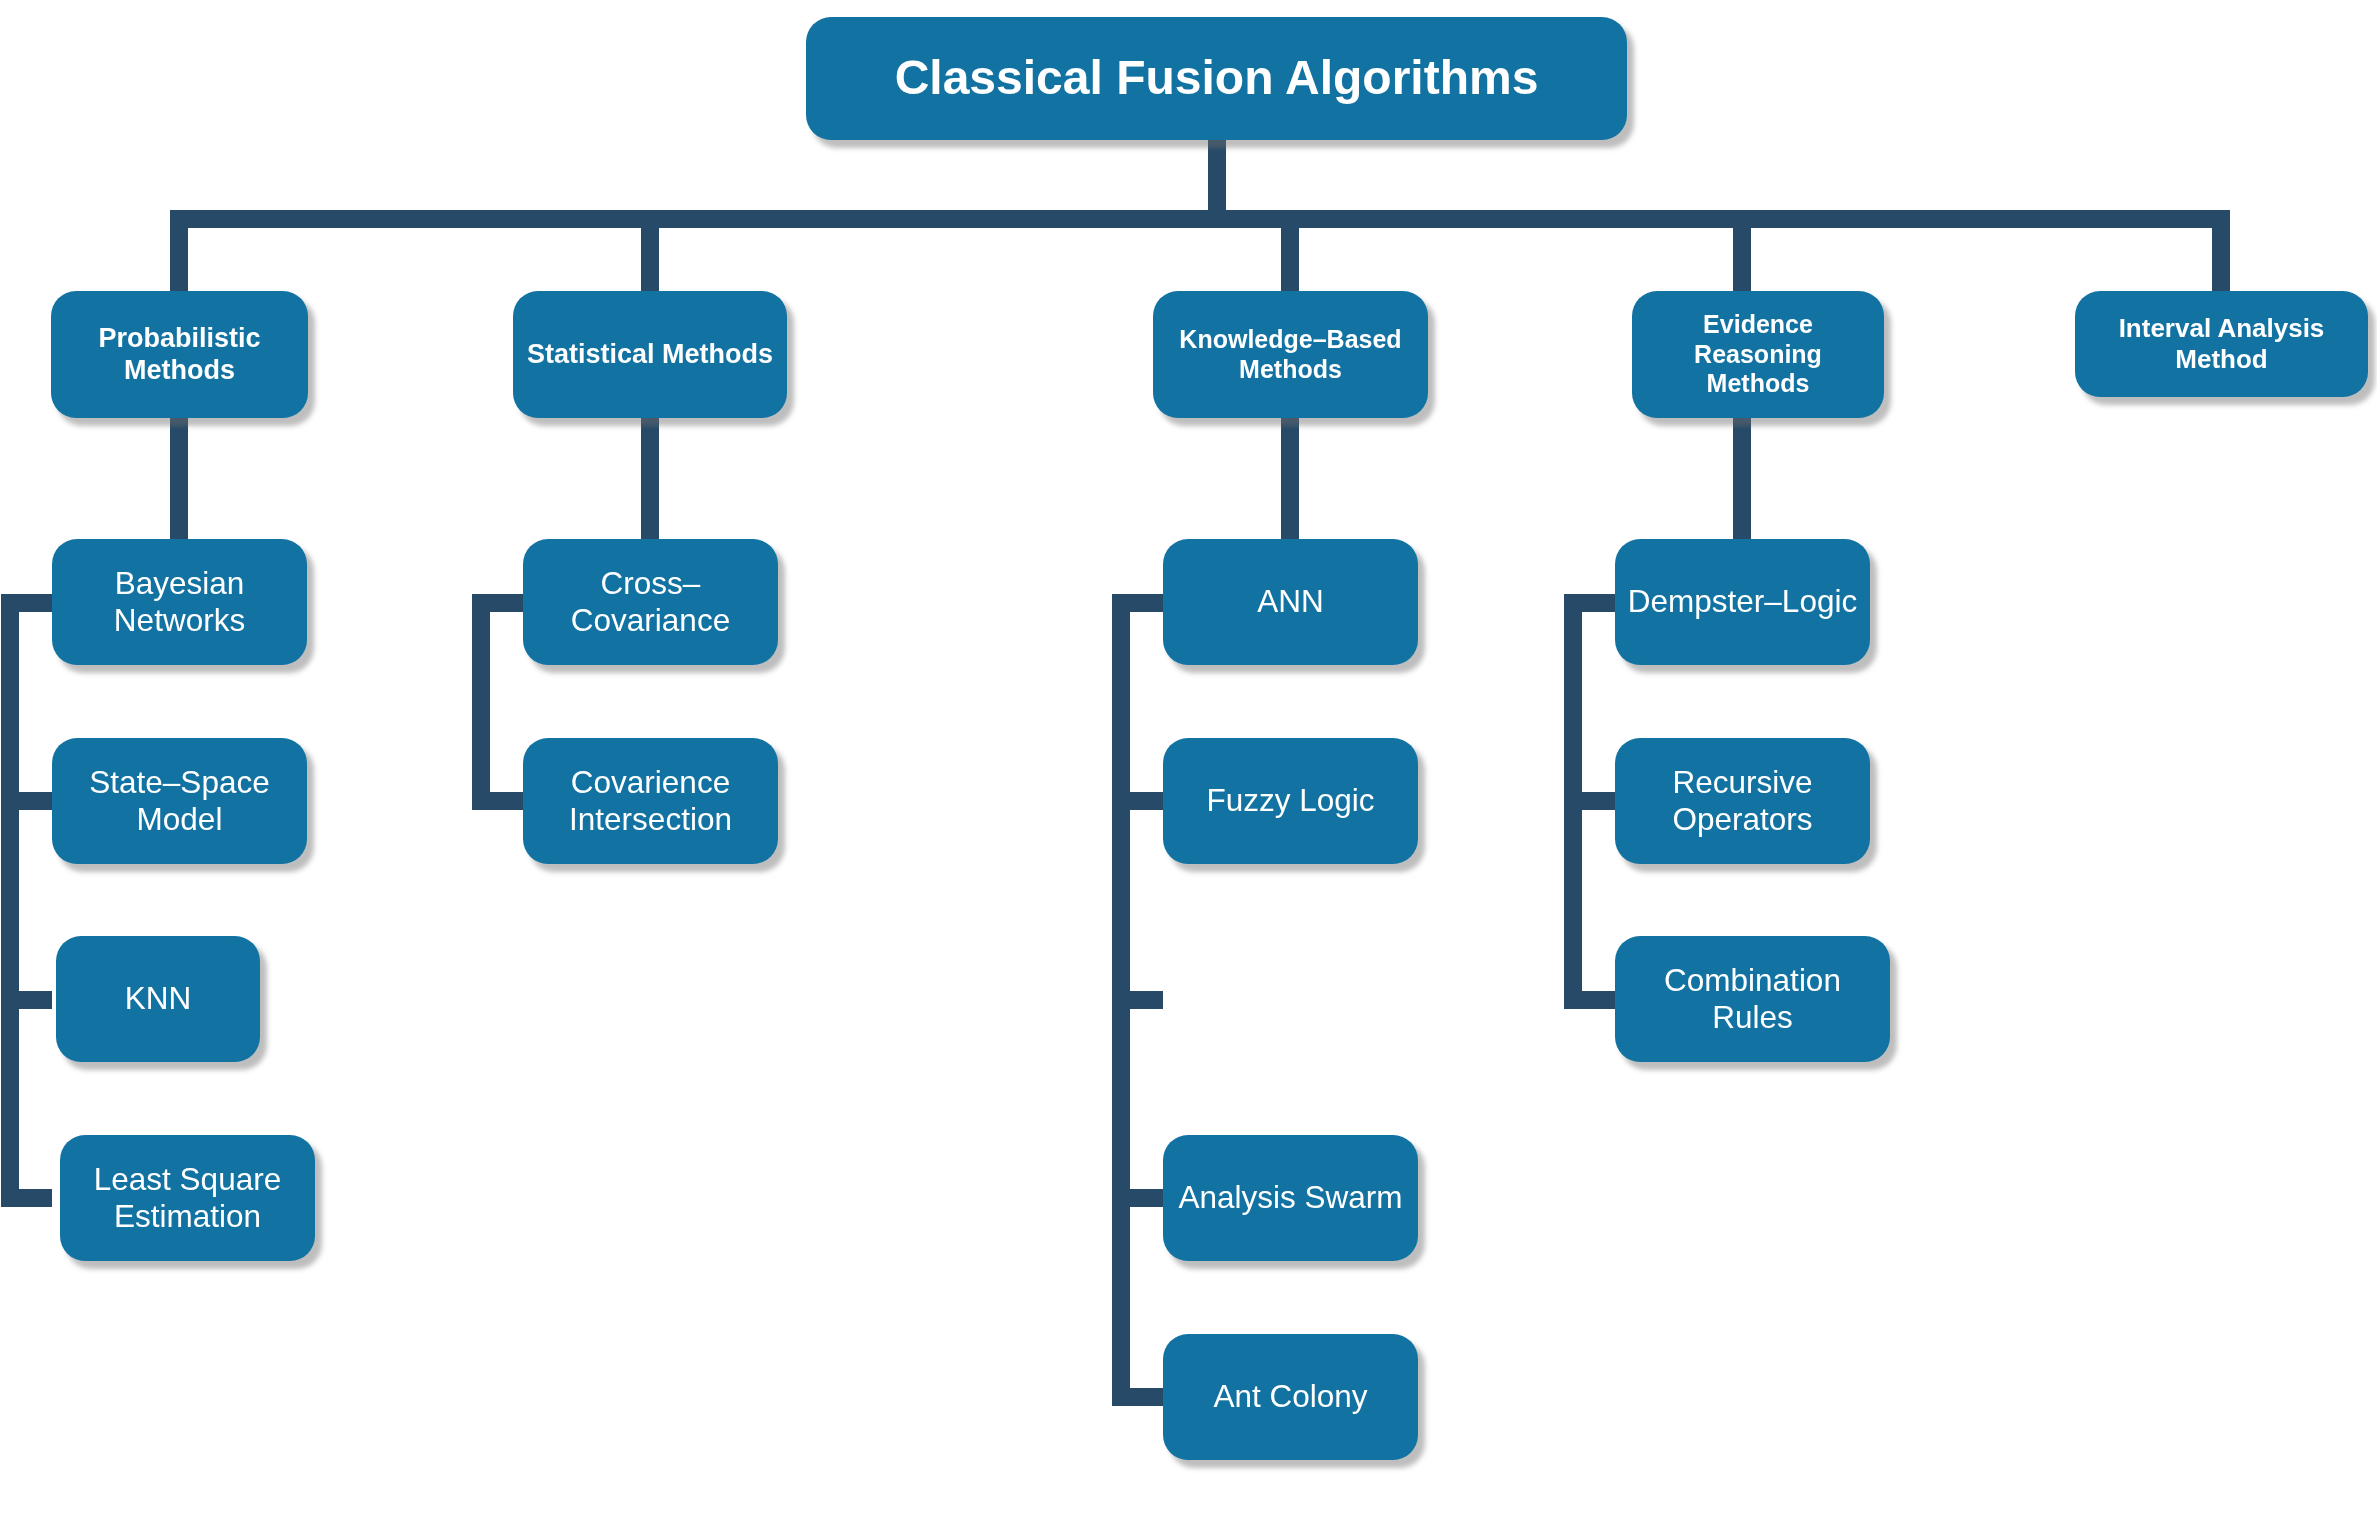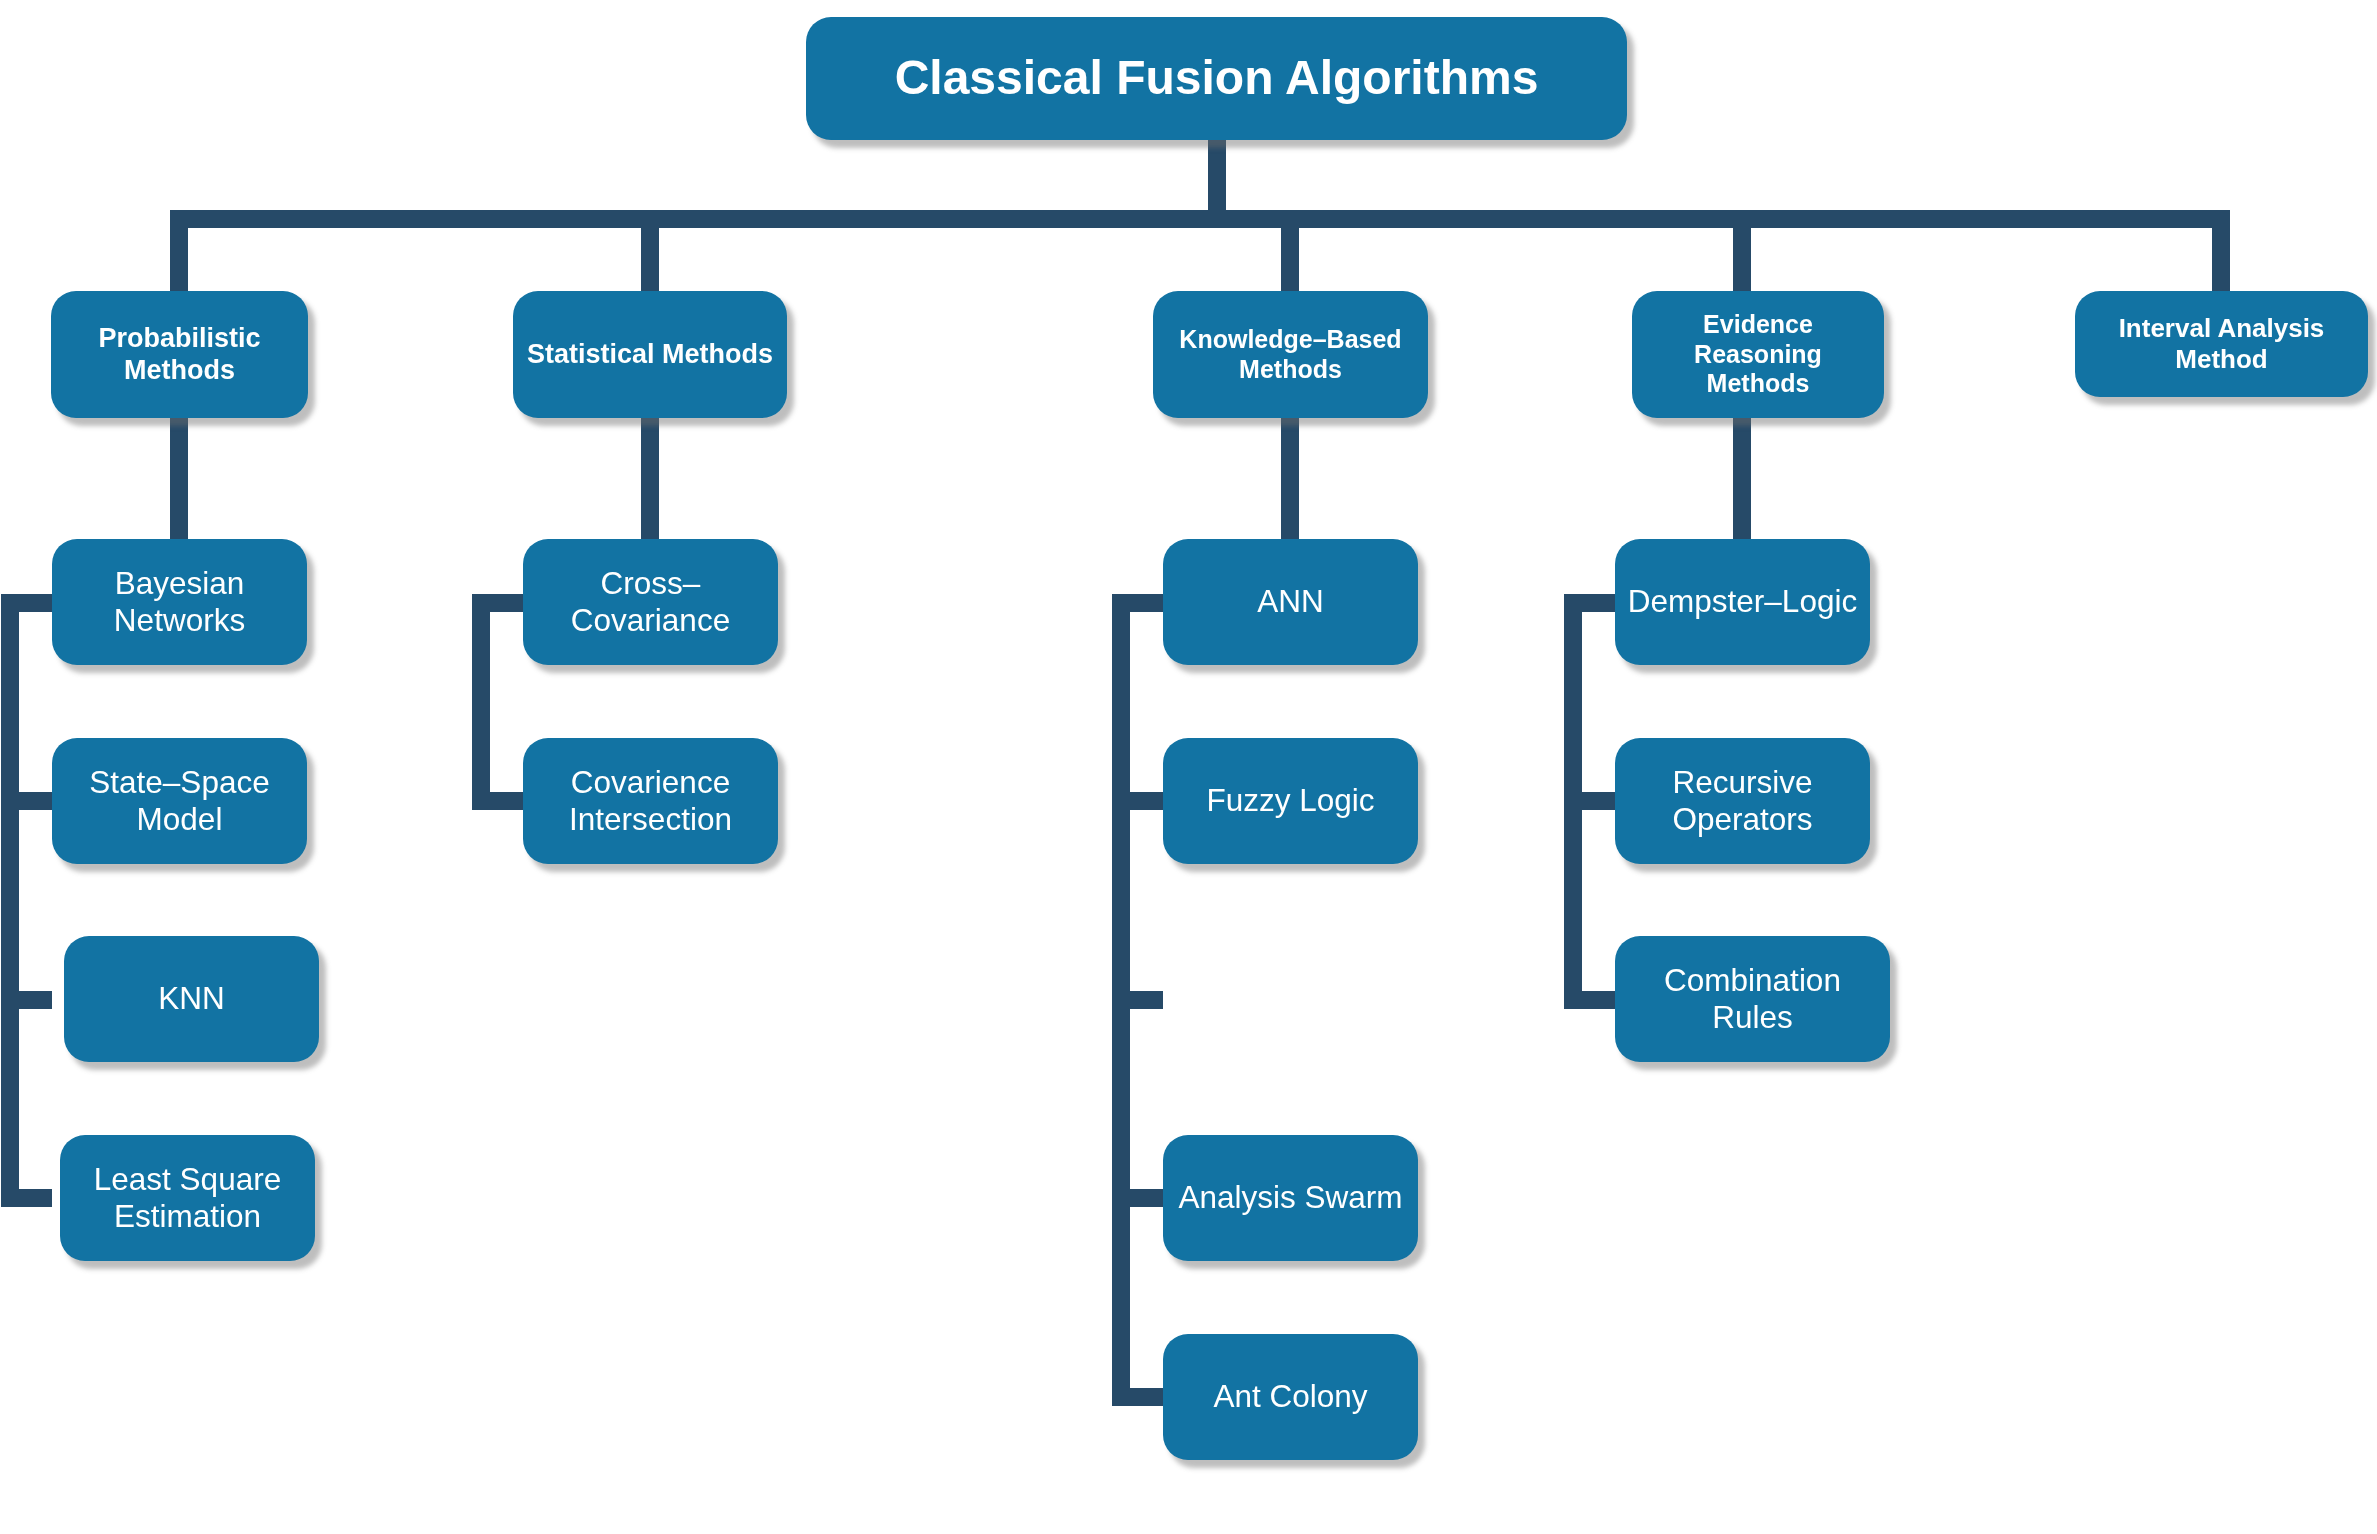--- a/index.html
+++ b/index.html
@@ -97,21 +97,21 @@
   <div class="node root-node" style="left:806px; top:17px; width:821px; height:123px;">Classical Fusion Algorithms</div>
 
   <div class="node l1" style="left:51px; top:291px; width:257px; height:127px;">Probabilistic Methods</div>
   <div class="node l1" style="left:513px; top:291px; width:274px; height:127px;">Statistical Methods</div>
   <div class="node l1 small" style="left:1153px; top:291px; width:275px; height:127px;">Knowledge–Based Methods</div>
   <div class="node l1 small" style="left:1616px; top:291px; width:252px; height:127px;margin-left:16px;">Evidence Reasoning Methods</div>
   <div class="node l1 mid" style="left:2075px; top:291px; width:293px; height:106px;">Interval Analysis Method</div>
 
   <div class="node l2" style="left:52px; top:539px; width:255px; height:126px;">Bayesian Networks</div>
   <div class="node l2" style="left:52px; top:738px; width:255px; height:126px;">State–Space Model</div>
-  <div class="node l2" style="left:64px; top:936px; width:255px; height:126px;">KNN</div>
+  <div class="node l2" style="left:56px; top:936px; width:204px; height:126px;">KNN</div>
   <div class="node l2" style="left:60px; top:1135px; width:255px; height:126px;">Least Square Estimation</div>
 
   <div class="node l2" style="left:523px; top:539px; width:255px; height:126px;">Cross–Covariance</div>
   <div class="node l2" style="left:523px; top:738px; width:255px; height:126px;">Covarience Intersection</div>
 
   <div class="node l2" style="left:1163px; top:539px; width:255px; height:126px;">ANN</div>
   <div class="node l2" style="left:1163px; top:738px; width:255px; height:126px;">Fuzzy Logic</div>
   <div class="node l2" style="left:1163px; top:1135px; width:255px; height:126px;">Analysis Swarm</div>
   <div class="node l2" style="left:1163px; top:1334px; width:255px; height:126px;">Ant Colony</div>
 

